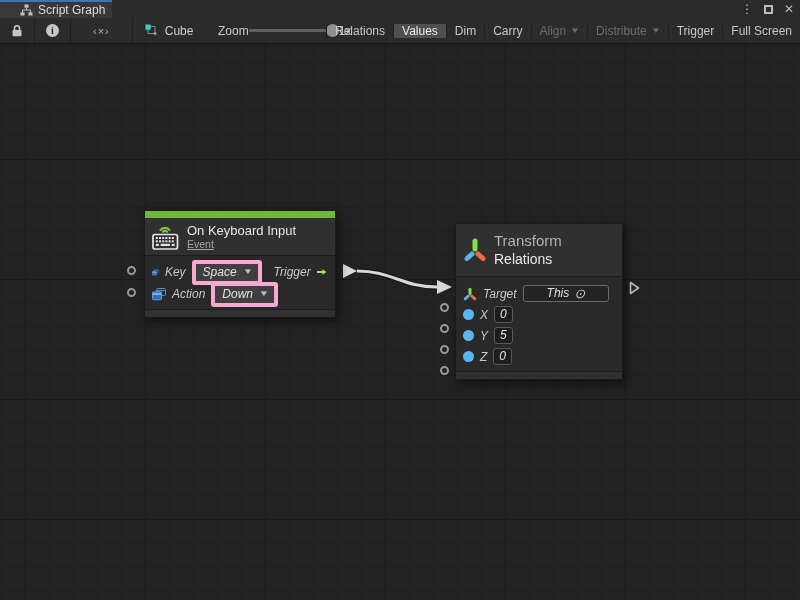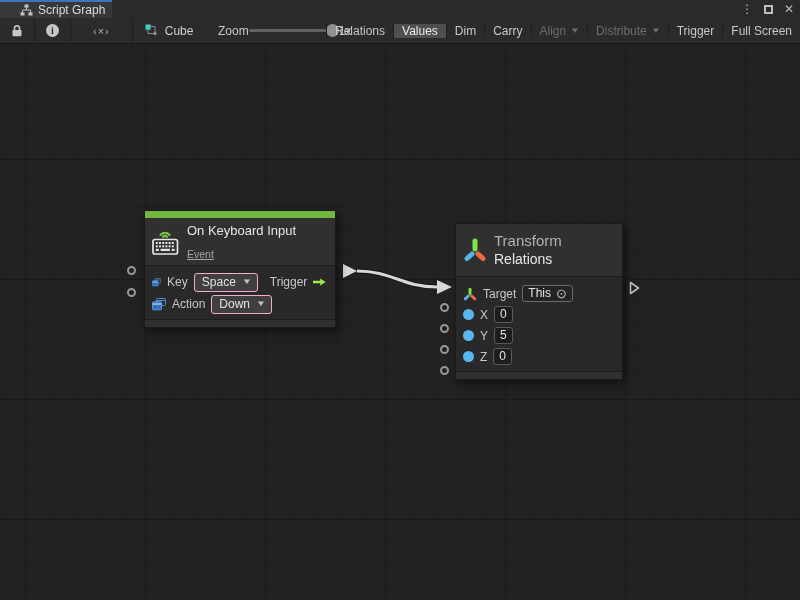--- a/index.html
+++ b/index.html
@@ -65,38 +65,38 @@
   .node {
     position:absolute; z-index:2; background:#292929; border:1px solid #1a1a1a;
     box-shadow:3px 4px 9px rgba(0,0,0,0.5);
   }
   .node-event { left:144px; top:210px; width:192px; }
   .node-action { left:455px; top:223px; width:168px; }
   .accent-bar { height:7px; background:#71b73c; }
   .node-header { background:#303030; display:flex; align-items:center; gap:8px; padding:5px 8px 5px 7px; }
   .nh-texts { display:flex; flex-direction:column; }
   .nh-title { font-size:13px; color:#e6e6e6; }
-  .nh-sub { font-size:10.5px; color:#a6a6a6; margin-top:10px;text-decoration:underline; }
+  .nh-sub { font-size:10.5px; color:#a6a6a6; margin-top:0;text-decoration:underline; }
   .nh-cat { font-size:15px; color:#b2b2b2; }
   .nh-big { font-size:14px; color:#e8e8e8; margin-top:2px; }
   .node-body { border-top:1px solid #1d1d1d; padding:5px 0 4px; }
-  .port-row { display:flex; align-items:center; height:22px; padding:0 8px 0 7px; font-size:12px; color:#c8c8c8; gap:6px; white-space:nowrap; }
+  .port-row { display:flex; align-items:center; height:22px; padding:0 8px 0 7px; font-size:12px; color:#c8c8c8; gap:6px; white-space:nowrap;font-style:italic; }
   .port-row.slim { height:21px; }
   .spacer { flex:1; }
   .dropdown {
-    background:#3f3f3f; border:1px solid #f9a8d4; border-radius:3px; padding:1px 6px 2px 7px;
+    background:#3f3f3f; border:4px solid #f9a8d4; border-radius:3px; padding:1px 6px 2px 7px;
     color:#e2e2e2; display:flex; align-items:center; gap:7px; font-size:12px;
   }
   .dd-caret { font-size:8px; color:#c2c2c2; transform:scaleX(1.3); }
   .value-box {
     background:#1d1d1d; border:1px solid #5a5a5a; border-radius:3px; padding:0 5px 1px;
     font-size:12px; color:#e4e4e4; min-width:16px; text-align:center;
   }
   .this-box {
-    background:#232323; border:1px solid #6a6a6a; border-radius:3px; padding:0 5px 1px;
+    background:#232323; border:1px solid #6a6a6a; border-radius:3px; padding:0 23px 1px;
     font-size:12px; color:#e4e4e4; display:flex; align-items:center; gap:5px;
   }
   .picker-glyph { font-size:13px; color:#c8c8c8; line-height:1; }
   .node-footer { height:8px; background:#303030; border-top:1px solid #1d1d1d; }
   .blue-dot { width:11px; height:11px; border-radius:50%; background:#59b7ef; flex:0 0 auto; }
   .port-circle {
     position:absolute; width:9px; height:9px; border:2px solid #989898; border-radius:50%;
     background:transparent; z-index:2;
   }
   .exit-tri { position:absolute; z-index:2; }

